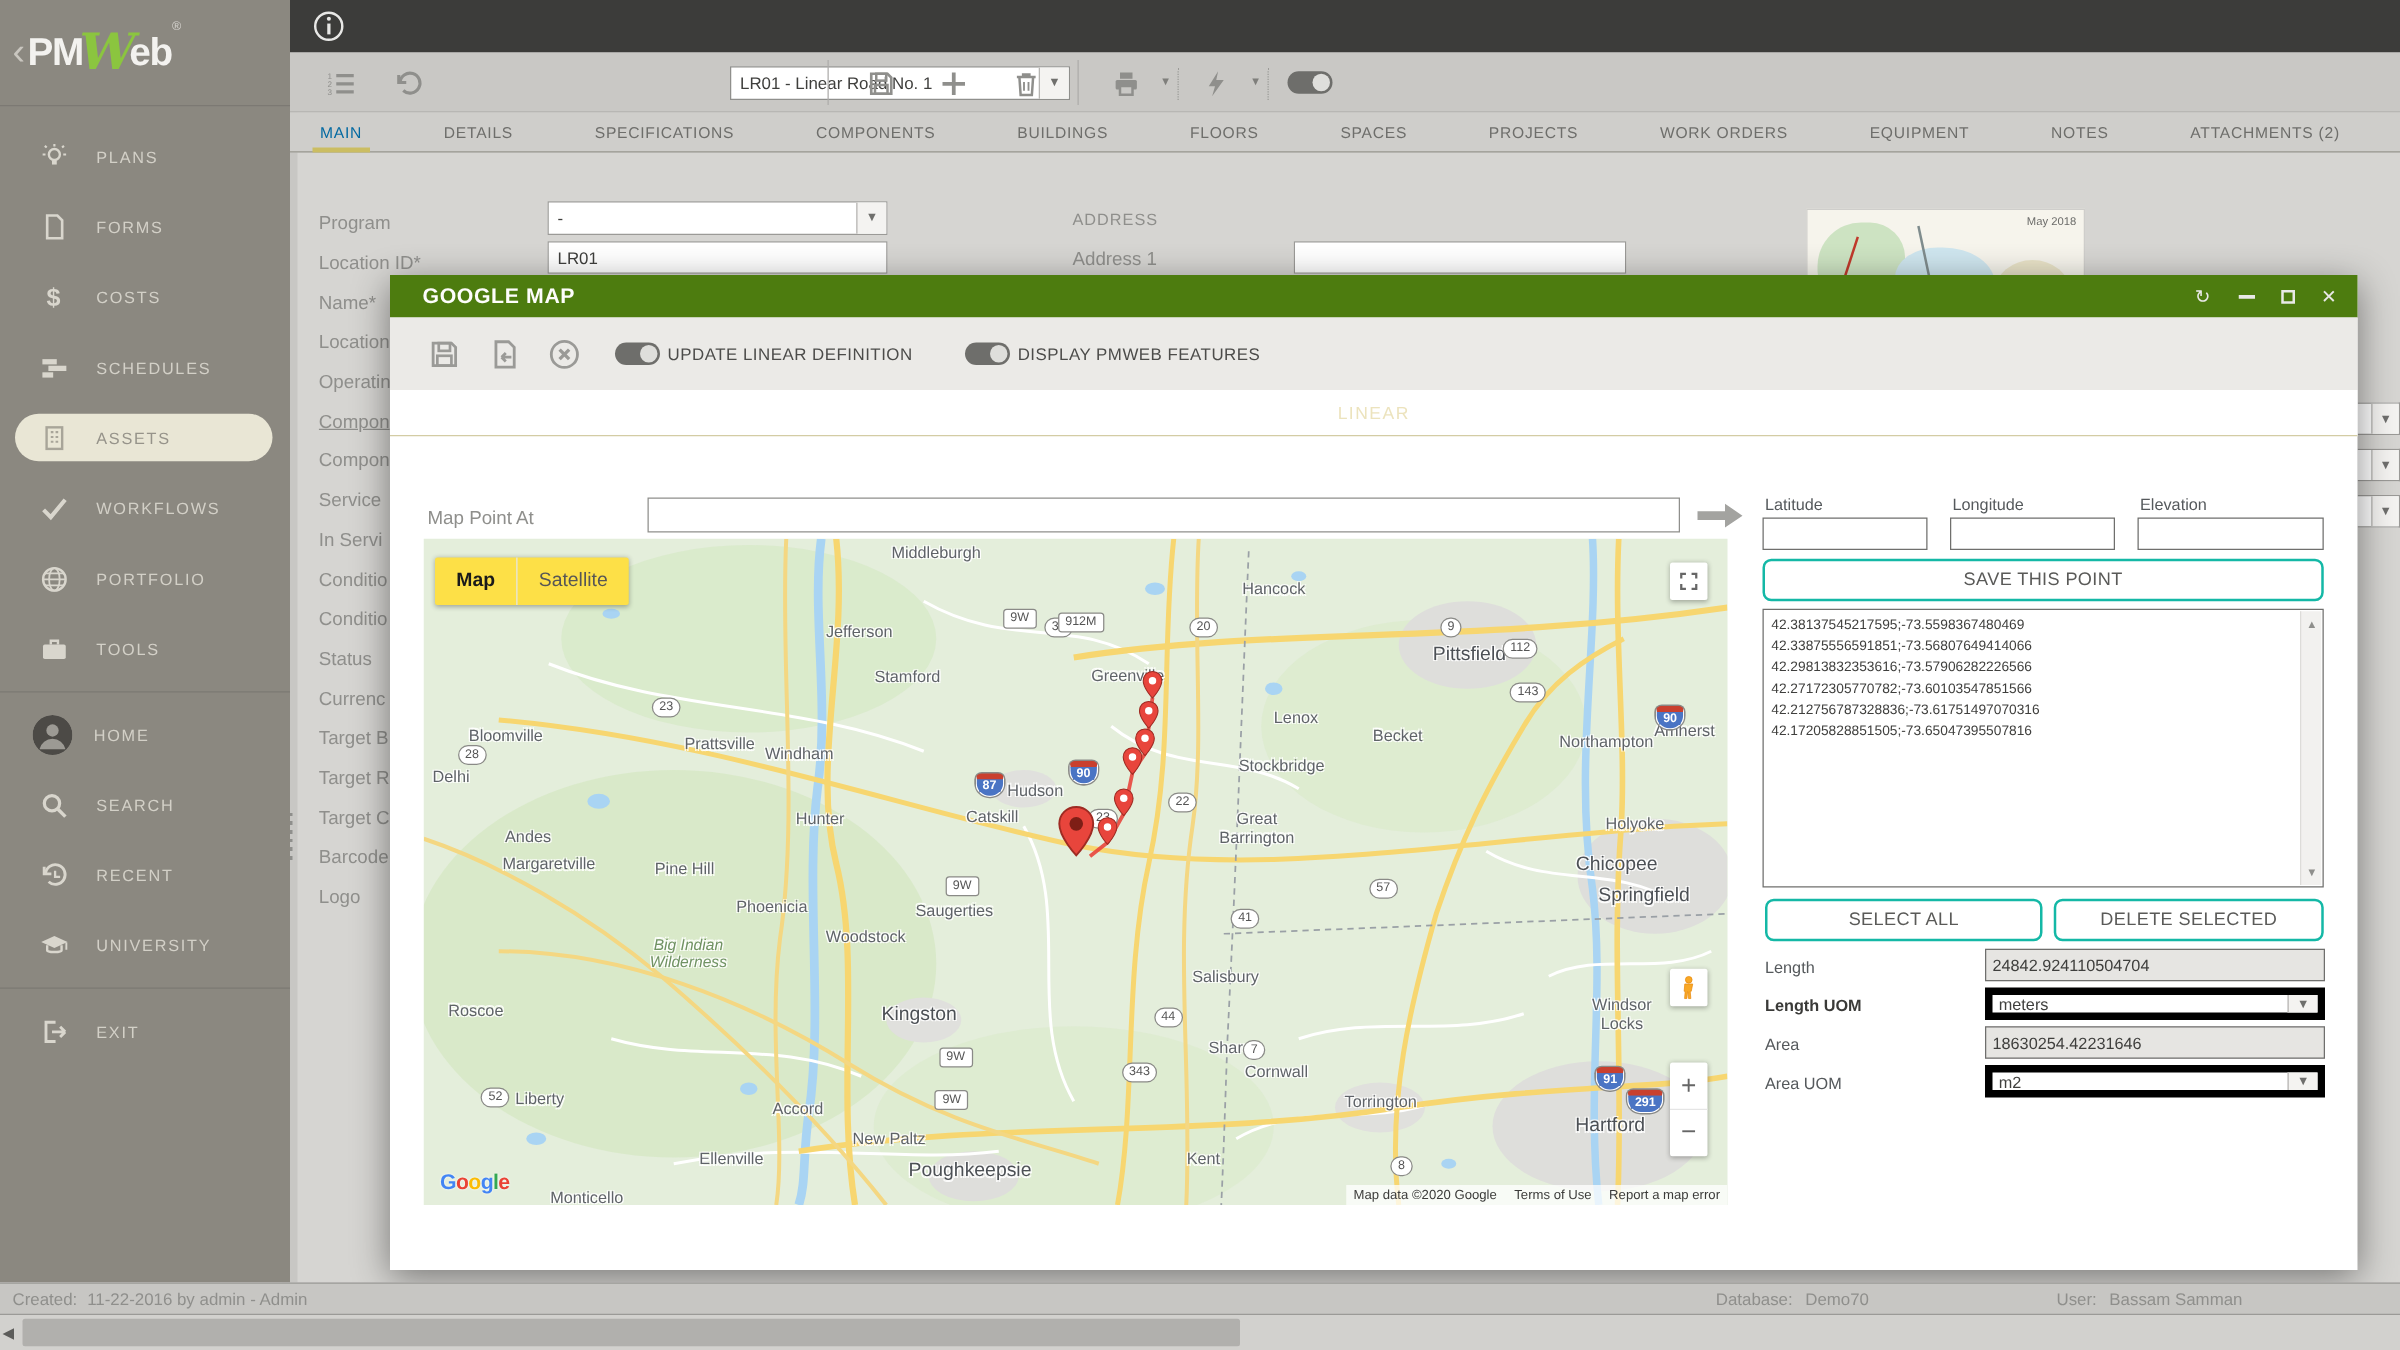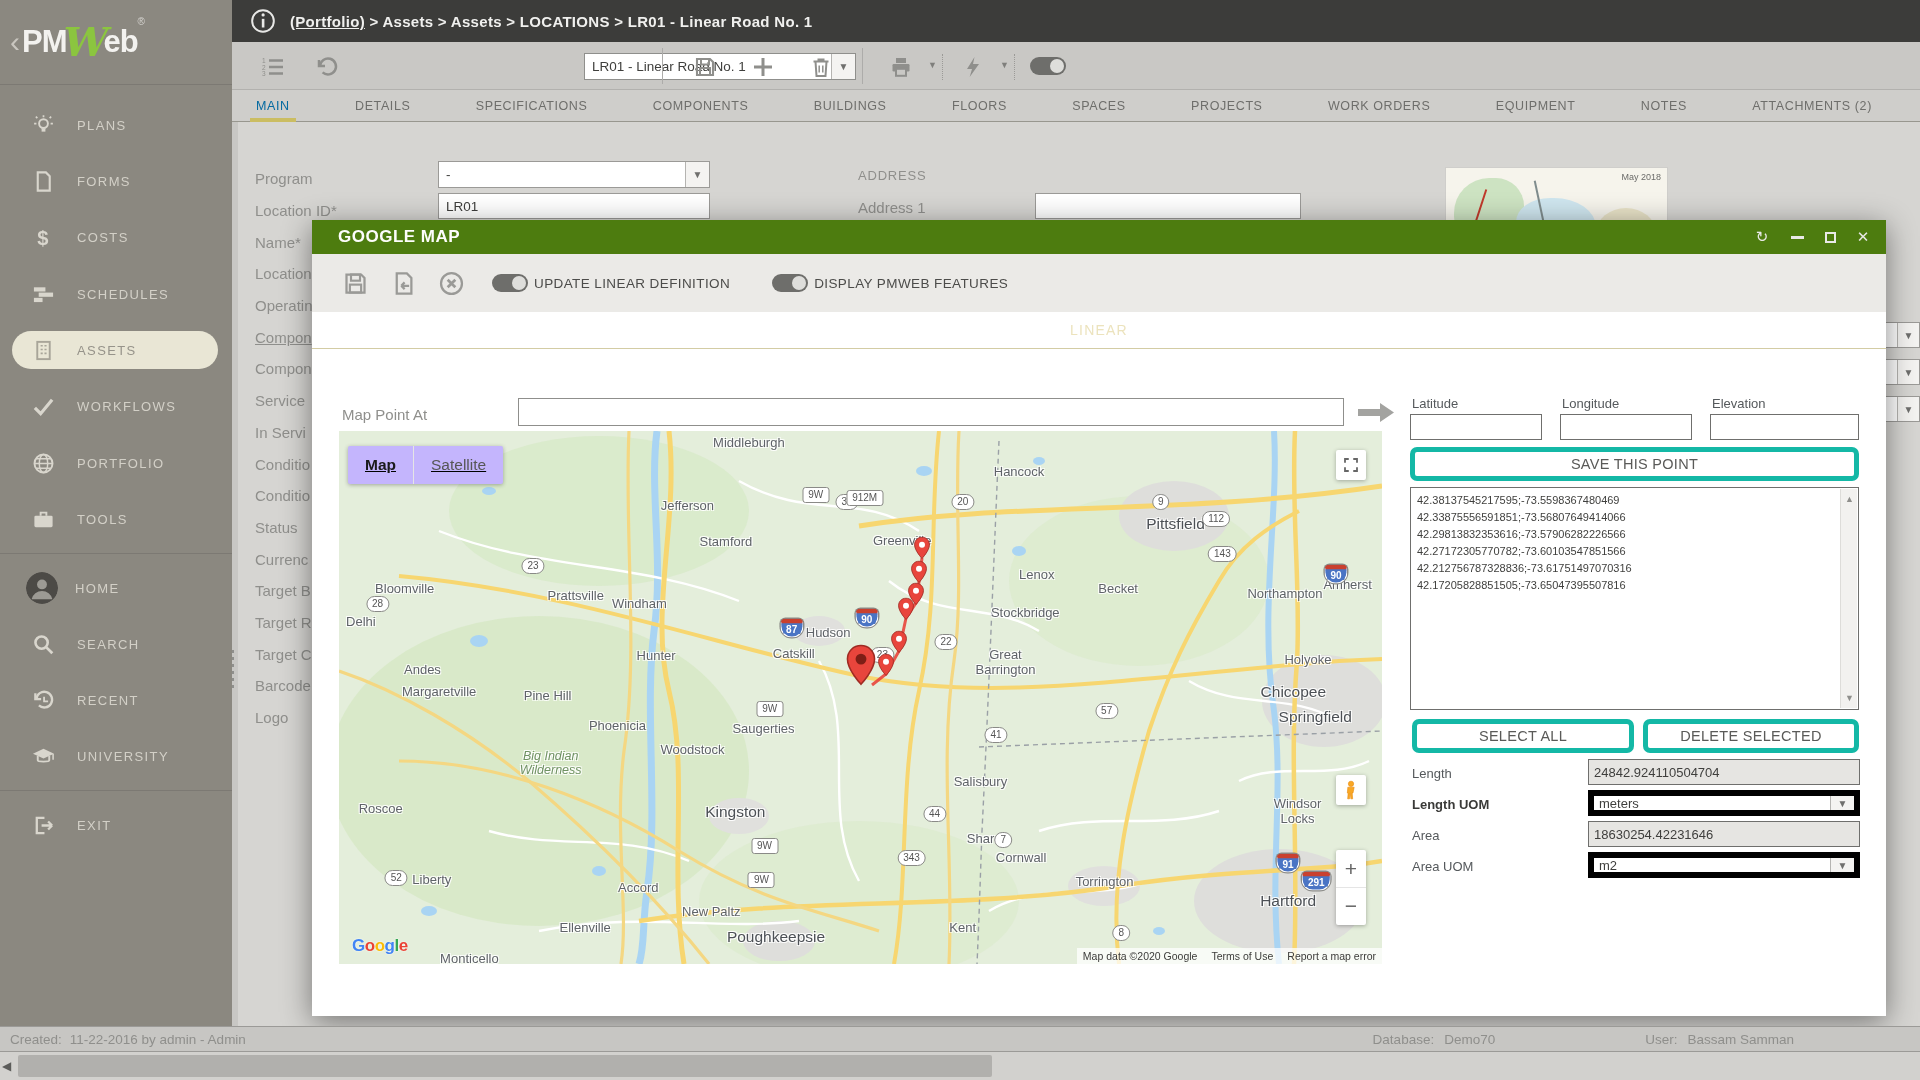--- a/index.html
+++ b/index.html
@@ -99,38 +99,38 @@
   .town.lg { font-size:15.5px; color:#4c5055; }
   .town.area { color:#709263; font-style:italic; font-size:12.5px; }
   .shield { position:absolute; transform:translate(-50%,-50%); font-size:10px; color:#555; background:#fff; border:1.5px solid #8a8a87; border-radius:10px; padding:1px 5px; line-height:1.2; }
   .shield.r { border-radius:3px; }
   .shield.i { background:#4a74c4; color:#fff; border:1px solid #fff; border-top:5px solid #c9402f; border-radius:5px 5px 11px 11px; font-weight:bold; padding:0 5px 1px; box-shadow:0 0 0 1px #8a8a87; }
   .pin { position:absolute; width:17px; height:23px; transform:translate(-50%,-55%); cursor:pointer; z-index:2; }
   .pin svg { width:100%; height:100%; }
   .pin circle { fill:#fff; }
   .pin.large { width:31px; height:42px; z-index:3; }
   .pin.large circle { fill:#7e1e16; }
-  .map-type { position:absolute; left:9px; top:15px; height:38px; display:flex; background:#c4b5fd; box-shadow:0 1px 4px rgba(0,0,0,.3); border-radius:2px; z-index:4;text-decoration:underline; }
+  .map-type { position:absolute; left:9px; top:15px; height:38px; display:flex; background:#fde047; box-shadow:0 1px 4px rgba(0,0,0,.3); border-radius:2px; z-index:4; }
   .map-type .mt { padding:0 17px; display:flex; align-items:center; font-size:15.5px; color:#565656; cursor:pointer; }
   .map-type .mt.on { font-weight:bold; color:#1a1a1a; }
   .map-type .mt + .mt { border-left:1px solid #e5e5e5; }
   .map-ctl { position:absolute; right:16px; width:30px; background:#fff; box-shadow:0 1px 4px rgba(0,0,0,.3); border-radius:2px; z-index:4; display:flex; flex-direction:column; align-items:center; cursor:pointer; }
   .zoom-cell { width:30px; height:37px; display:flex; align-items:center; justify-content:center; font-size:21px; color:#666; }
   .zoom-cell + .zoom-cell { border-top:1px solid #e5e5e5; }
   .glogo { position:absolute; left:13px; bottom:8px; font-size:17px; font-weight:bold; letter-spacing:-.5px; z-index:4; cursor:pointer;
     text-shadow:0 0 2px #fff; }
   .glogo .l0{color:#4285F4}.glogo .l1{color:#EA4335}.glogo .l2{color:#FBBC05}.glogo .l3{color:#4285F4}.glogo .l4{color:#34A853}.glogo .l5{color:#EA4335}
   .attrib { position:absolute; right:0; bottom:0; height:16px; display:flex; align-items:center; gap:14px; background:rgba(255,255,255,.75); padding:0 6px; font-size:10.5px; color:#3c3c3a; z-index:4; }
   .attrib .alink { cursor:pointer; }
 
   
   .rp-label { position:absolute; font-size:13px; color:#55595c; }
   .rp-label.dark { color:#3a3a38; font-weight:bold; }
   .rp-input { position:absolute; height:26px; background:#fff; border:1px solid #6f6f6d; font-size:13px; color:#3f3f3d; padding-left:5px; }
-  .rp-btn { position:absolute; background:#fff; border:5px solid #14b8a6; border-radius:7px; color:#5a5a58; font-size:14.5px; letter-spacing:.3px; display:flex; align-items:center; justify-content:center; cursor:pointer; }
+  .rp-btn { position:absolute; background:#fff; border:2px solid #14b8a6; border-radius:7px; color:#5a5a58; font-size:14.5px; letter-spacing:.3px; display:flex; align-items:center; justify-content:center; cursor:pointer; }
   .coords-box { position:absolute; left:1098px; top:267px; width:449px; height:223px; background:#fff; border:1px solid #6f6f6d; }
   .coords { position:absolute; left:6px; top:4px; right:24px; bottom:4px; font-size:11px; color:#3f3f3d; line-height:1.55; white-space:pre-line; overflow:hidden; }
   .vscroll { position:absolute; right:1px; top:1px; bottom:1px; width:17px; background:#f2f1ef; border-left:1px solid #dddcd9; }
   .vscroll .sarrow { position:absolute; left:0; width:17px; height:16px; color:#8f8f8c; font-size:9px; display:flex; align-items:center; justify-content:center; cursor:pointer; }
   .ro { background:#e6e5e2 !important; }
   .rp-select { position:absolute; height:26px; background:#fff; border:6px solid #000000; display:flex; align-items:center; cursor:pointer; }
   .rp-select .sel-text { font-size:13px; color:#3f3f3d; padding-left:5px; flex:1; }
 
   
   .statusbar { position:absolute; left:0; top:1026px; width:1920px; height:26px; background:#c7c6c3; border-top:1px solid #9b9a97; border-bottom:1px solid #9b9a97; display:flex; align-items:center; font-size:13.5px; color:#8f8f8c; z-index:6; }
@@ -282,21 +282,20 @@
   <div class="boundary-strip">
     <div class="grip"></div>
   </div>
 
   <header class="topbar">
     <span class="info-icon"><svg viewBox="0 0 24 24">
           <circle cx="12" cy="12" r="10" fill="none" stroke="currentColor" stroke-width="1.8"></circle>
           <rect x="10.9" y="10" width="2.4" height="8" fill="currentColor"></rect>
           <circle cx="12.1" cy="6.4" r="1.5" fill="currentColor"></circle>
         </svg></span>
-    <span class="breadcrumb"><span class="bc-link">(Portfolio)</span><span> &gt; Assets &gt; Assets &gt; LOCATIONS &gt; LR01 - Linear Road No. 1</span></span>
   </header>
 
   <div class="toolbar">
     <span class="tb-icon" style="left:26px">
         <svg viewBox="0 0 24 24">
           <path d="M8 5.5h14M8 12h14M8 18.5h14" stroke="currentColor" stroke-width="2.6"></path>
           <text x="1" y="8" font-size="6.5" fill="currentColor">1</text>
           <text x="1" y="14.5" font-size="6.5" fill="currentColor">2</text>
           <text x="1" y="21" font-size="6.5" fill="currentColor">3</text>
         </svg>

